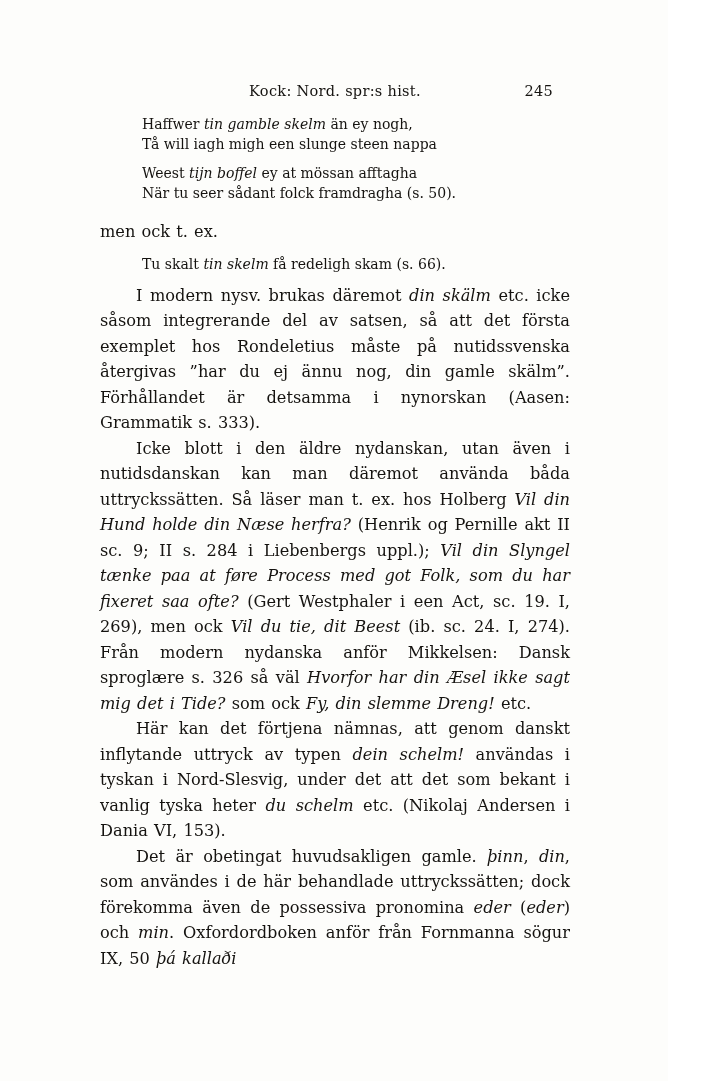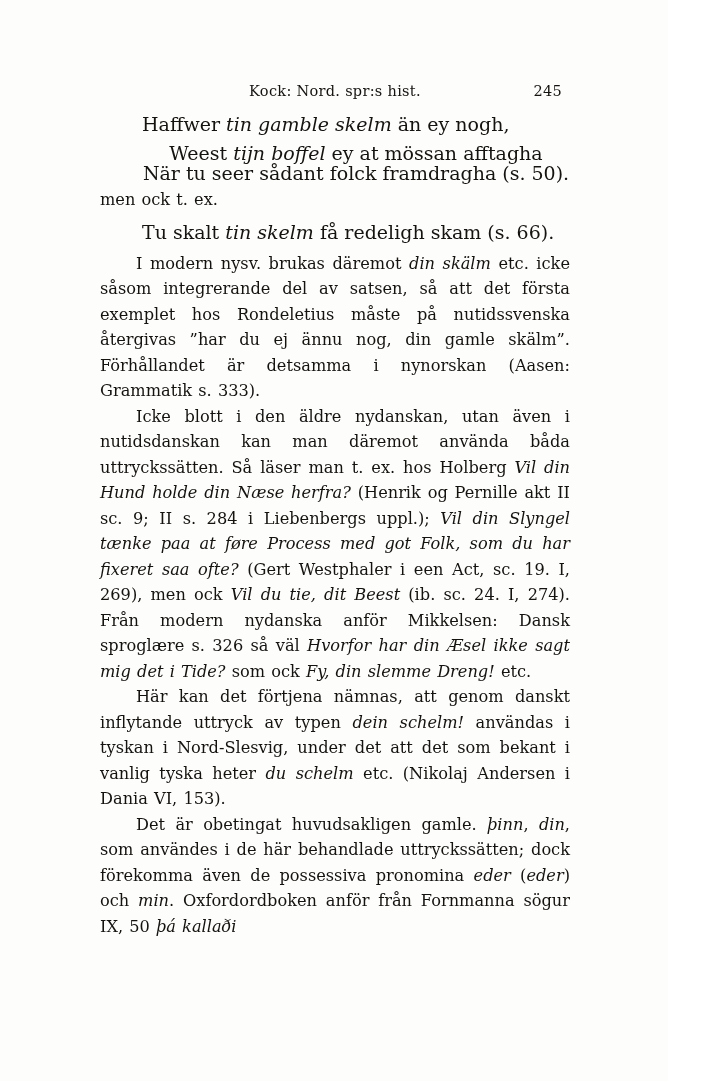--- a/index.html
+++ b/index.html
@@ -21,44 +21,43 @@
   .header {
     position: relative;
     text-align: center;
     font-size: 14.5px;
     line-height: 18px;
     margin-bottom: 14px;
     letter-spacing: 0.3px;
   }
   .page-number {
     position: absolute;
-    right: 8px;
+    right: 17px;
     top: 0;
     margin-left: 44px;
   }
   .body-text {
     font-size: 16.2px;
     line-height: 25.5px;
   }
   .para {
     margin: 0;
     text-align: justify;
     word-spacing: 1px;
   }
   .para.indent {
     text-indent: 36px;
   }
   .quote {
     margin: 9px 0 9px 42px;
-    font-size: 19px;
+    font-size: 14px;
     line-height: 20px;
   }
   .quote.tail-gap {
-    margin-bottom: 4px;
-    text-align: center;
+    margin-bottom: 16px;
   }
   .qline {
     white-space: normal;
   }
   i {
     font-style: italic;
   }
 </style>
 </head>
 <body>
@@ -68,20 +67,21 @@
   <div class="header">
     <span class="running-title">Kock: Nord. spr:s hist.</span>
     <span class="page-number">245</span>
   </div>
 
   <div class="body-text">
 
 
     <div class="quote">
       <div class="qline"><span>Haffwer </span><i>tin gamble skelm</i><span> än ey nogh,</span></div>
+      <div class="qline"><span>Tå will iagh migh een slunge steen nappa</span></div>
     </div>
 
     <div class="quote tail-gap">
       <div class="qline"><span>Weest </span><i>tijn boffel</i><span> ey at mössan afftagha</span></div>
       <div class="qline"><span>När tu seer sådant folck framdragha (s. 50).</span></div>
     </div>
 
     <p class="para"><span>men ock t. ex.</span></p>
 
     <div class="quote">

